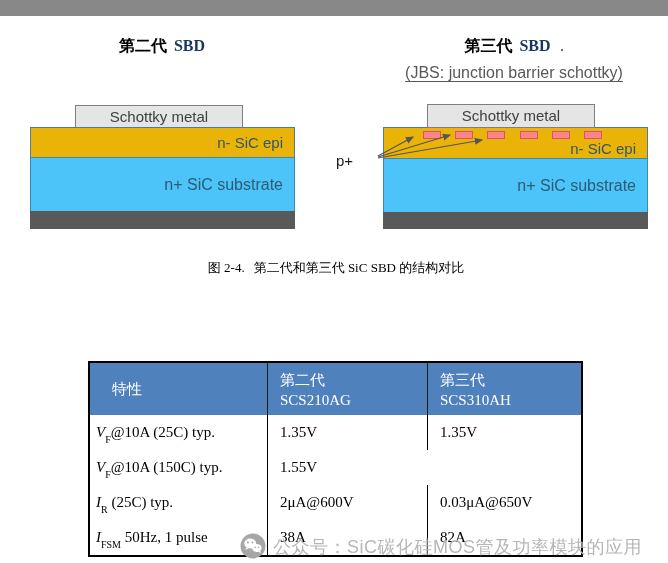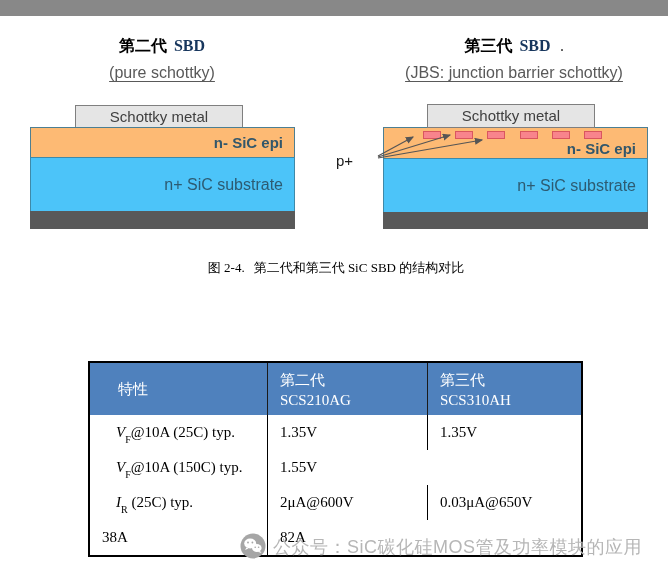--- a/index.html
+++ b/index.html
@@ -21,21 +21,21 @@
     position:absolute; top:48px; transform:translateX(-50%);
     white-space:nowrap; font-size:16px; color:#595959;
     text-decoration:underline; text-underline-offset:3px;
   }
   
   .metal {
     position:absolute; background:#e5e5e5; border:1px solid #7f7f7f;
     font-size:15px; color:#404040; text-align:center;
   }
   .layer { position:absolute; display:flex; justify-content:flex-end; }
-  .epi   { background:#fdba74; border:1px solid #4d7f92; color:#33576b; font-size:15px;font-weight:bold; }
+  .epi   { background:#eab308; border:1px solid #4d7f92; color:#33576b; font-size:15px; }
   .subst { background:#4cc4f9; border:1px solid #3f89a8; color:#2d5b72; font-size:16px; }
   .cathode { position:absolute; background:#595959; }
   .layer .lbl { align-self:center; padding-right:11px; }
   .epi.gen3 .lbl { align-self:flex-end; padding-bottom:1px; }
   .prect {
     position:absolute; top:115px; width:18px; height:8px;
     background:#f8848c; border:1px solid #d9565f;
   }
   .pplus { position:absolute; font-size:15px; color:#1a1a1a; }
   .arrows { position:absolute; }
@@ -49,48 +49,47 @@
   
   .tbl {
     position:absolute; left:88px; top:345px; width:495px;
     border:2px solid #000; background:#fff;
     font-family:"Liberation Serif","DejaVu Serif",serif;
   }
   .trow { display:grid; grid-template-columns:178px 160px 1fr; }
   .thead { background:#4f81bd; color:#fff; height:52px; }
   .thead .tcell { border-right:1px solid #1a1a1a; font-size:15px; }
   .thead .tcell:last-child { border-right:none; }
-  .th-first { display:flex; align-items:center; padding-left:28px; }
+  .th-first { display:flex; align-items:center; padding-left:22px; }
   .th-two { padding:7px 0 0 12px; line-height:1.35; }
   .tbody-row { height:35px; }
   .tbody-row .tcell {
     border-right:1px solid #000; font-size:15px; color:#000;
     display:flex; align-items:center;
   }
   .tbody-row .tcell:last-child { border-right:none; }
-  .tc-label { padding-left:26px; }
+  .tc-label { padding-left:6px; }
   .tc-val   { padding-left:12px; }
   .tc-label i { font-style:italic; }
   .tc-label sub { font-size:10px; line-height:0; position:relative; top:2px; }
   
   .wm {
     position:absolute; left:240px; top:517px; z-index:10;
     display:flex; align-items:flex-end; gap:7px;
   }
   .wm-text { font-size:18px; color:#b6b6b6; letter-spacing:0.5px; white-space:nowrap; }
 </style>
 </head>
 <body>
 
 <div class="page">
 
   <div class="d-title" style="left:162px;">
     <span class="t-cn">第二代</span><span class="t-en">SBD</span>
   </div>
-  <div class="d-sub" style="left:162px;">(pure schottky)</div>
 
   <div class="metal" style="left:75px; top:89px; width:168px; height:23px; line-height:21px;">
     <span>Schottky metal</span>
   </div>
   <div class="layer epi" style="left:30px; top:111px; width:265px; height:31px;">
     <span class="lbl">n- SiC epi</span>
   </div>
   <div class="layer subst" style="left:30px; top:141px; width:265px; height:55px;">
     <span class="lbl">n+ SiC substrate</span>
   </div>
@@ -165,20 +164,23 @@
       <div class="tcell tc-val">1.55V</div>
     </div>
     <div class="trow tbody-row">
       <div class="tcell tc-label">
           <span><i>I</i><sub>R</sub><span> (25C) typ.</span></span>
         </div>
       <div class="tcell tc-val">2μA@600V</div>
       <div class="tcell tc-val">0.03μA@650V</div>
     </div>
     <div class="trow tbody-row">
+      <div class="tcell tc-label">
+          <span><i>I</i><sub>FSM</sub><span> 50Hz, 1 pulse</span></span>
+        </div>
       <div class="tcell tc-val">38A</div>
       <div class="tcell tc-val">82A</div>
     </div>
   </div>
 
   <div class="wm">
     <svg width="26" height="26" viewBox="0 0 26 26">
       <circle cx="13" cy="13" r="12.5" fill="#a6a6a6"></circle>
       <ellipse cx="10.2" cy="10.5" rx="6" ry="5" fill="#ffffff"></ellipse>
       <circle cx="8" cy="9.5" r="0.9" fill="#a6a6a6"></circle>

